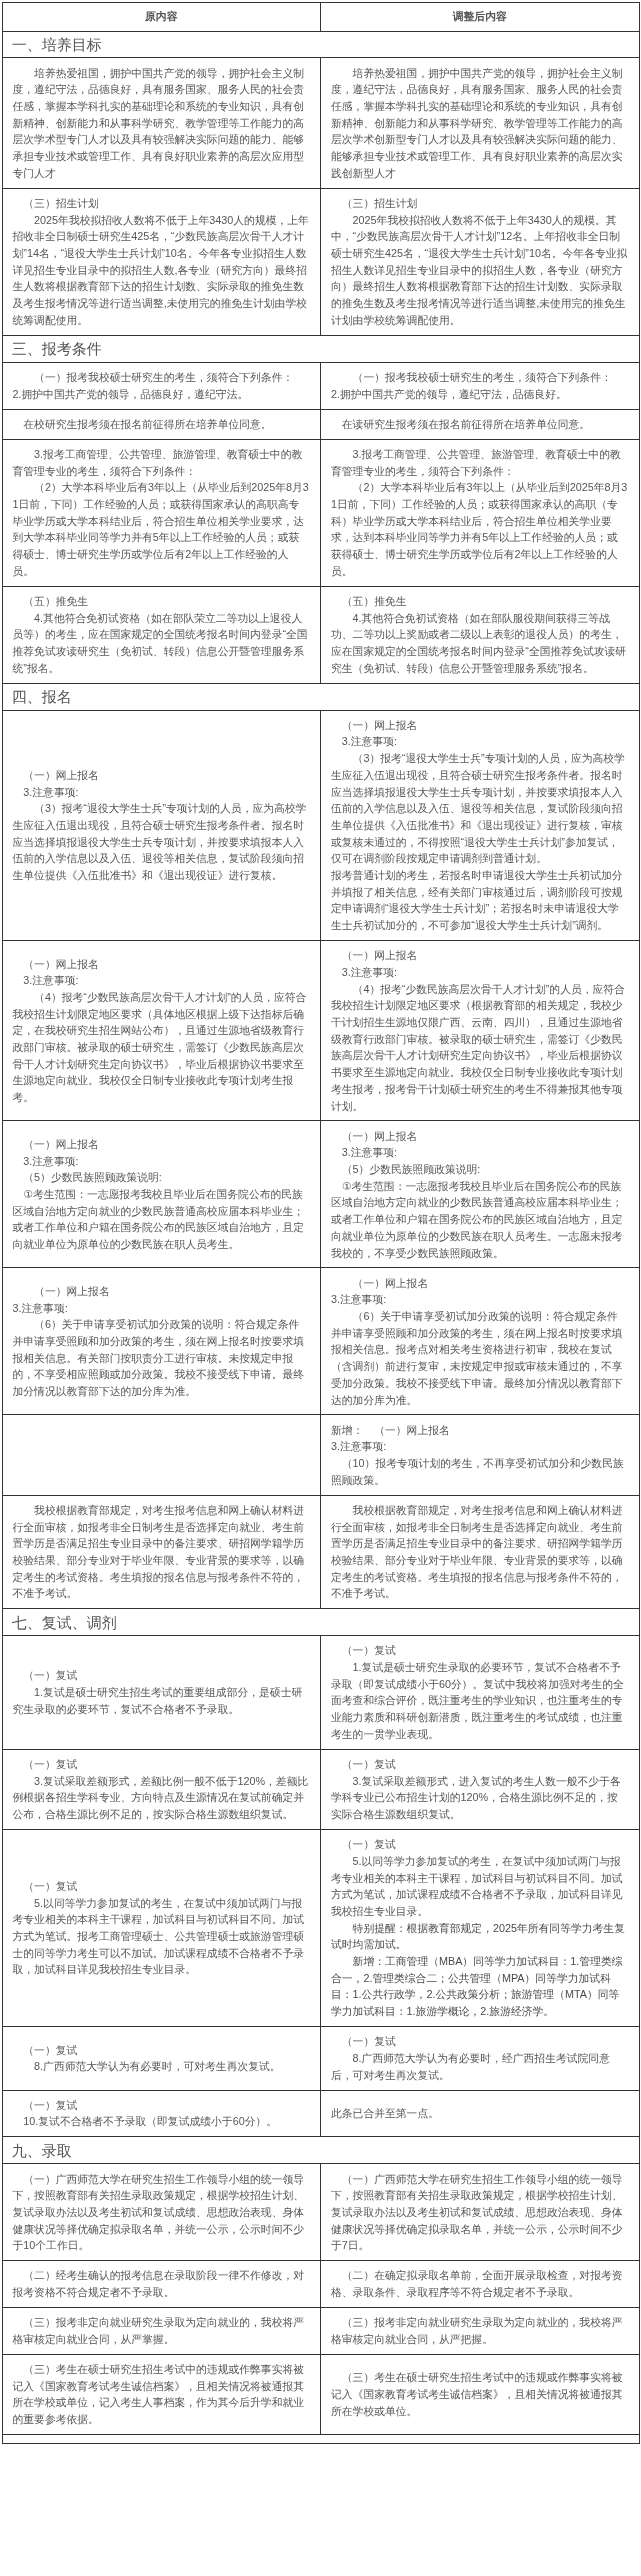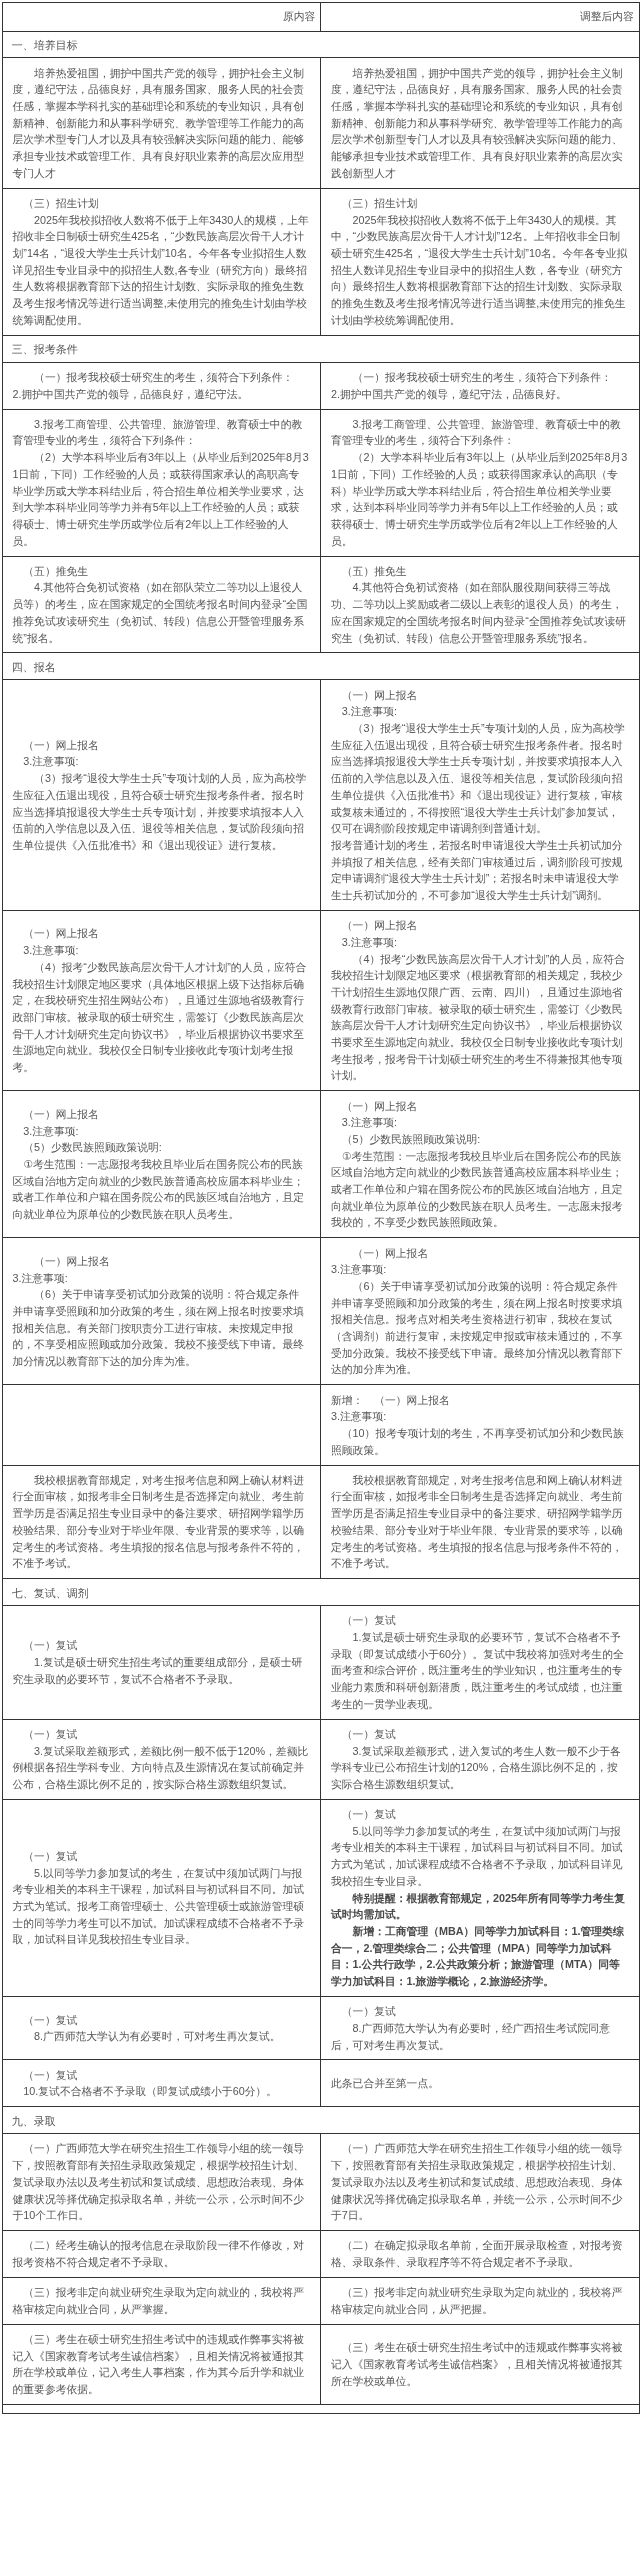--- a/index.html
+++ b/index.html
@@ -19,47 +19,47 @@
     width:638px;
     margin:1.5px auto 0 auto;
     border-collapse:collapse;
     table-layout:fixed;
   }
   table.compare, table.compare th, table.compare td{
     border:0.8px solid var(--border);
   }
   table.compare{border:1.5px solid var(--border);}
   th.col-header{
-    font-weight:400;
+    font-weight:700;
     font-size:10.8px;
     color:var(--text);
-    text-align:right;
+    text-align:center;
     padding:7px 4.6px;
     width:50%;
   }
   tr.section-row td{
-    font-size:11px;
+    font-size:15px;
     text-align:left;
     padding:5.4px 9.3px 4.6px 9.3px;
     line-height:16px;
   }
   tr.section-row td:empty{height:9.3px;padding:0;}
   td.cell{
     vertical-align:middle;
     padding:6.2px 10px;
     font-size:10.8px;
   }
   td.cell p{
     margin:0;
     line-height:16.7px;
     white-space:pre-wrap;
     word-break:break-all;
     text-align:left;
   }
-  td.cell p.bold{font-weight:700;color:#4a4a4a;}
+  td.cell p.bold{font-weight:400;color:#4a4a4a;}
 </style>
 </head>
 <body>
 
 <table class="compare">
   <thead>
     <tr>
       <th class="col-header">原内容</th>
       <th class="col-header">调整后内容</th>
     </tr>
@@ -94,20 +94,28 @@
           <p>　　（一）报考我校硕士研究生的考生，须符合下列条件：</p>
           <p>2.拥护中国共产党的领导，品德良好，遵纪守法。</p>
         </td>
         <td class="cell">
           <p>　　（一）报考我校硕士研究生的考生，须符合下列条件：</p>
           <p>2.拥护中国共产党的领导，遵纪守法，品德良好。</p>
         </td>
       </tr>
       <tr class="content-row">
         <td class="cell">
+          <p>　在校研究生报考须在报名前征得所在培养单位同意。</p>
+        </td>
+        <td class="cell">
+          <p>　在读研究生报考须在报名前征得所在培养单位同意。</p>
+        </td>
+      </tr>
+      <tr class="content-row">
+        <td class="cell">
           <p>　　3.报考工商管理、公共管理、旅游管理、教育硕士中的教育管理专业的考生，须符合下列条件：</p>
           <p>　　（2）大学本科毕业后有3年以上（从毕业后到2025年8月31日前，下同）工作经验的人员；或获得国家承认的高职高专毕业学历或大学本科结业后，符合招生单位相关学业要求，达到大学本科毕业同等学力并有5年以上工作经验的人员；或获得硕士、博士研究生学历或学位后有2年以上工作经验的人员。</p>
         </td>
         <td class="cell">
           <p>　　3.报考工商管理、公共管理、旅游管理、教育硕士中的教育管理专业的考生，须符合下列条件：</p>
           <p>　　（2）大学本科毕业后有3年以上（从毕业后到2025年8月31日前，下同）工作经验的人员；或获得国家承认的高职（专科）毕业学历或大学本科结业后，符合招生单位相关学业要求，达到本科毕业同等学力并有5年以上工作经验的人员；或获得硕士、博士研究生学历或学位后有2年以上工作经验的人员。</p>
         </td>
       </tr>
       <tr class="content-row">
         <td class="cell">

